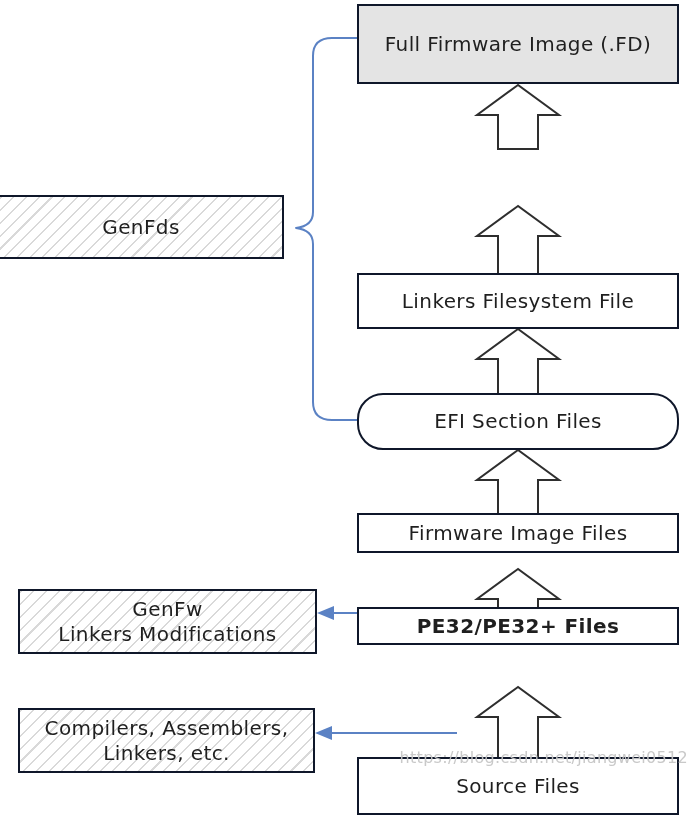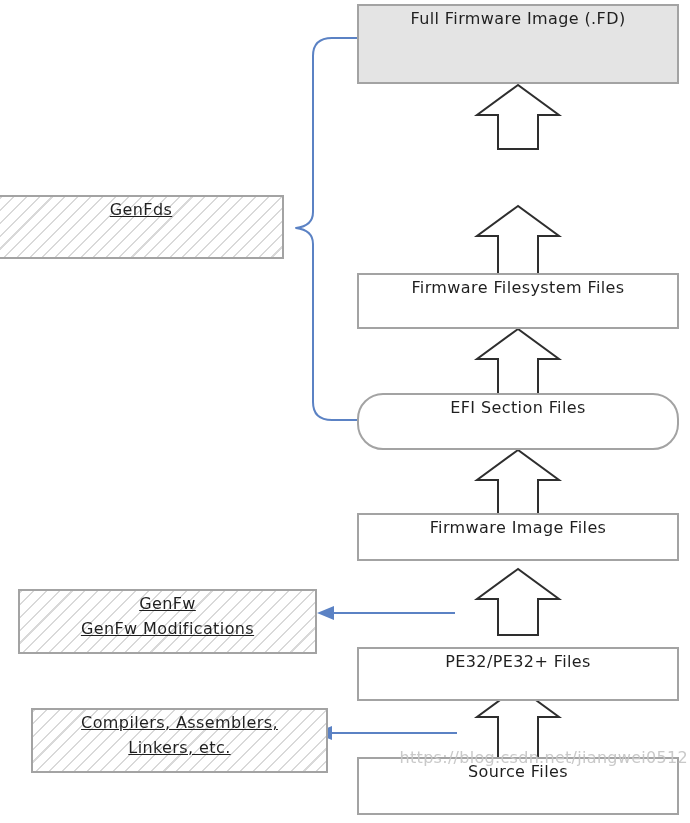--- a/index.html
+++ b/index.html
@@ -9,37 +9,36 @@
     background:#ffffff;
     font-family:"DejaVu Sans","Liberation Sans",sans-serif;
     color:#1f1f1f;
     overflow:hidden;
   }
   .connectors{position:absolute;left:0;top:0;z-index:1;}
   .box{
     position:absolute;
     z-index:2;
     box-sizing:border-box;
-    border:2px solid #a3a3a3;
+    border:2px solid #0f172a;
     background:#ffffff;
     display:flex;
     flex-direction:column;
     align-items:center;
-    justify-content:flex-start;
+    justify-content:center;
     text-align:center;
-    font-size:16px;
+    font-size:20px;
     letter-spacing:0.4px;
     line-height:25px;
   }
   .stage{left:357px;width:322px;}
   .stage.filled{background:#e4e4e4;}
   .tool{
     background-color:#ffffff;
     background-image:repeating-linear-gradient(135deg,#d9d9d9 0px,#d9d9d9 1.5px,transparent 1.5px,transparent 9px);
-    text-decoration:underline;
   }
   .watermark{
     position:absolute;
     z-index:3;
     right:2px;
     top:748px;
     font-size:16px;
     letter-spacing:0.3px;
     color:rgba(198,198,198,0.95);
   }
@@ -72,48 +71,48 @@
       <polygon points="315,733 332,726 332,740" fill="#5b82c4"></polygon>
     </g>
   </svg>
 
   <div class="box stage filled" style="top:4px;height:80px;">
     <div>Full Firmware Image (.FD)</div>
   </div>
 
 
   <div class="box stage" style="top:273px;height:56px;">
-    <div>Firmware Filesystem Files</div>
+    <div>Linkers Filesystem File</div>
   </div>
 
   <div class="box stage" style="top:393px;height:57px;border-radius:26px;">
     <div>EFI Section Files</div>
   </div>
 
-  <div class="box stage" style="top:513px;height:48px;">
+  <div class="box stage" style="top:513px;height:40px;">
     <div>Firmware Image Files</div>
   </div>
 
-  <div class="box stage" style="top:647px;height:54px;">
+  <div class="box stage" style="top:607px;height:38px;font-weight:bold;">
     <div>PE32/PE32+ Files</div>
   </div>
 
   <div class="box stage" style="top:757px;height:58px;">
     <div>Source Files</div>
   </div>
 
   <div class="box tool" style="left:0;top:195px;width:284px;height:64px;border-left:none;">
     <div>GenFds</div>
   </div>
 
   <div class="box tool" style="left:18px;top:589px;width:299px;height:65px;">
     <div>GenFw</div>
-    <div>GenFw Modifications</div>
+    <div>Linkers Modifications</div>
   </div>
 
-  <div class="box tool" style="left:18px;top:708px;width:297px;height:65px;margin-left:13px;">
+  <div class="box tool" style="left:18px;top:708px;width:297px;height:65px;">
     <div>Compilers, Assemblers,</div>
     <div>Linkers, etc.</div>
   </div>
 
   <div class="watermark">https://blog.csdn.net/jiangwei0512</div>
 
 </div>
 
 </body></html>

